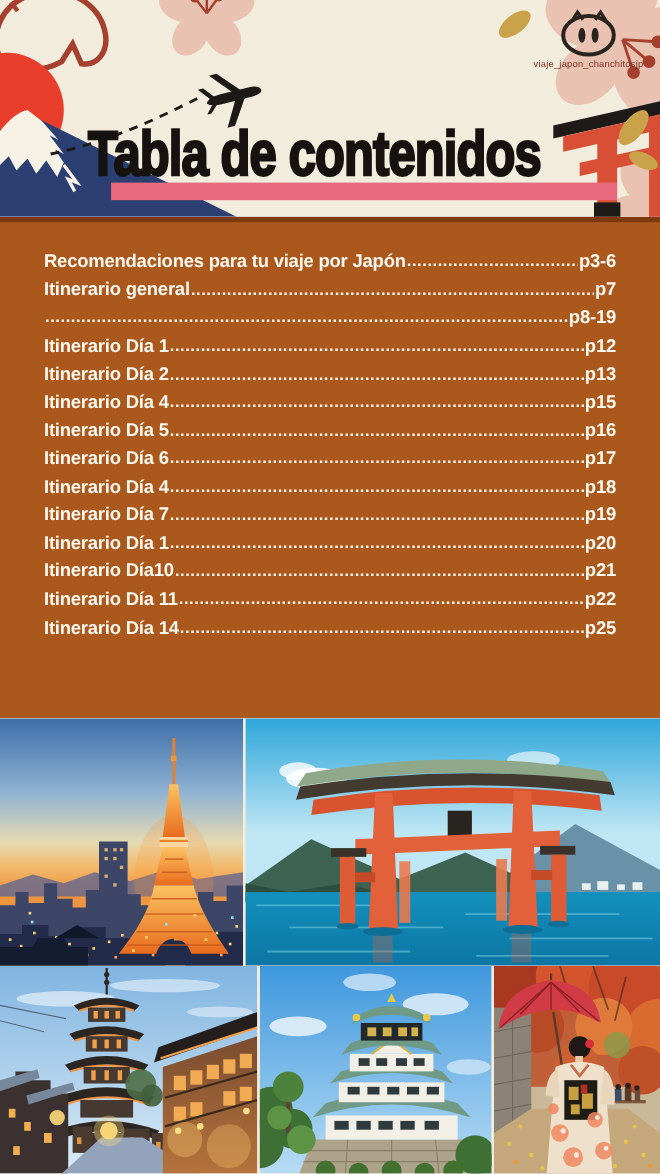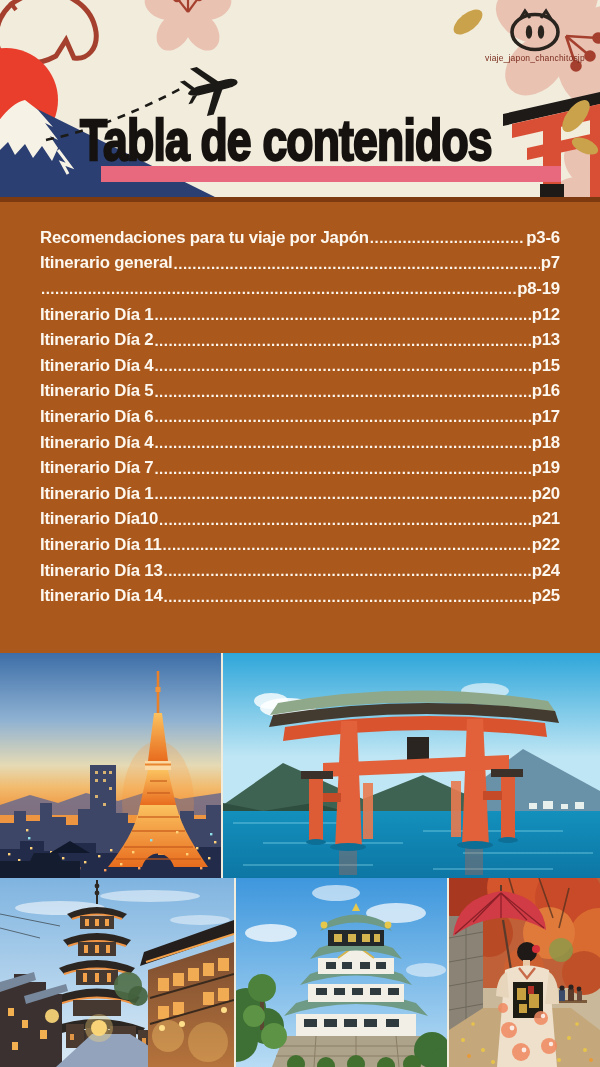--- a/index.html
+++ b/index.html
@@ -223,25 +223,20 @@
       <span class="toc-page">p21</span>
     </div>
 
     <div class="toc-row">
       <span class="toc-label">Itinerario Día 11</span>
       <span class="toc-dots"></span>
       <span class="toc-page">p22</span>
     </div>
 
 
-    <div class="toc-row">
-      <span class="toc-label">Itinerario Día 13</span>
-      <span class="toc-dots"></span>
-      <span class="toc-page">p24</span>
-    </div>
 
     <div class="toc-row">
       <span class="toc-label">Itinerario Día 14</span>
       <span class="toc-dots"></span>
       <span class="toc-page">p25</span>
     </div>
   </div>
   </section>
 
   <section class="collage">

